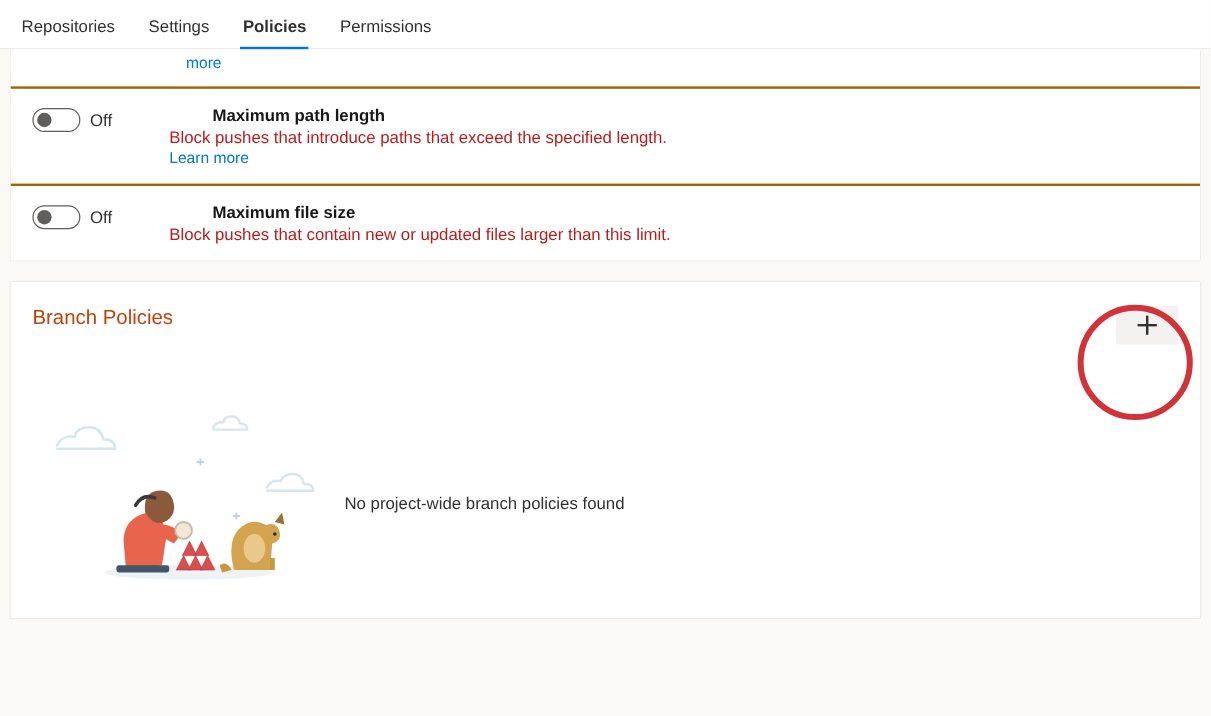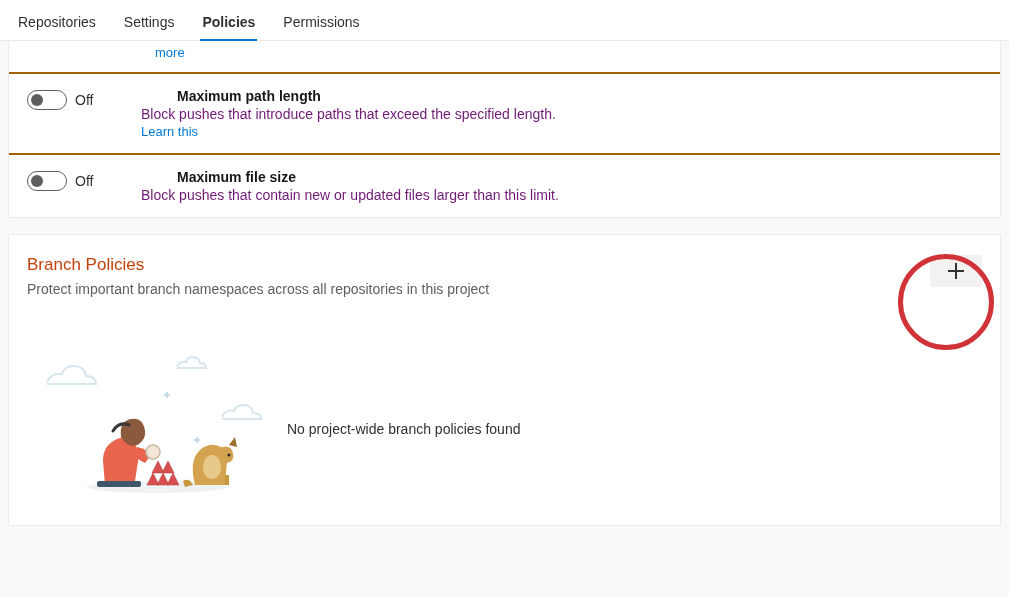--- a/index.html
+++ b/index.html
@@ -79,21 +79,21 @@
       color: #323130;
     }
     .policy-body { flex: 1; }
     .policy-title {
       font-weight: 600;
       font-size: 14px;
       color: #171717;
       padding-left: 36px;
     }
     .policy-desc {
-      color: #701a75;
+      color: #b91c1c;
       margin-top: 2px;
     }
     .learn-link {
       color: #0078d4;
       cursor: pointer;
       margin-top: 2px;
       display: inline-block;
       font-size: 13px;
     }
     .truncated-more {
@@ -187,41 +187,40 @@
     <div class="truncated-more">more</div>
 
     <div class="policy-row">
       <div class="toggle-col">
         <div class="toggle"></div>
         <span class="toggle-label">Off</span>
       </div>
       <div class="policy-body">
         <div class="policy-title">Maximum path length</div>
         <div class="policy-desc">Block pushes that introduce paths that exceed the specified length.</div>
-        <span class="learn-link">Learn this</span>
+        <span class="learn-link">Learn more</span>
       </div>
     </div>
 
     <div class="policy-row">
       <div class="toggle-col">
         <div class="toggle"></div>
         <span class="toggle-label">Off</span>
       </div>
       <div class="policy-body">
         <div class="policy-title">Maximum file size</div>
         <div class="policy-desc">Block pushes that contain new or updated files larger than this limit.</div>
       </div>
     </div>
   </div>
 
   <div class="card branch-card">
     <div class="branch-header">
       <div>
         <div class="branch-title">Branch Policies</div>
-        <div class="branch-sub">Protect important branch namespaces across all repositories in this project</div>
       </div>
       <button class="add-btn">
         <span class="plus-icon"></span>
       </button>
     </div>
 
     <div class="empty-state">
       <div class="illustration">
         <svg viewBox="0 0 260 160" width="260" height="160">
 

